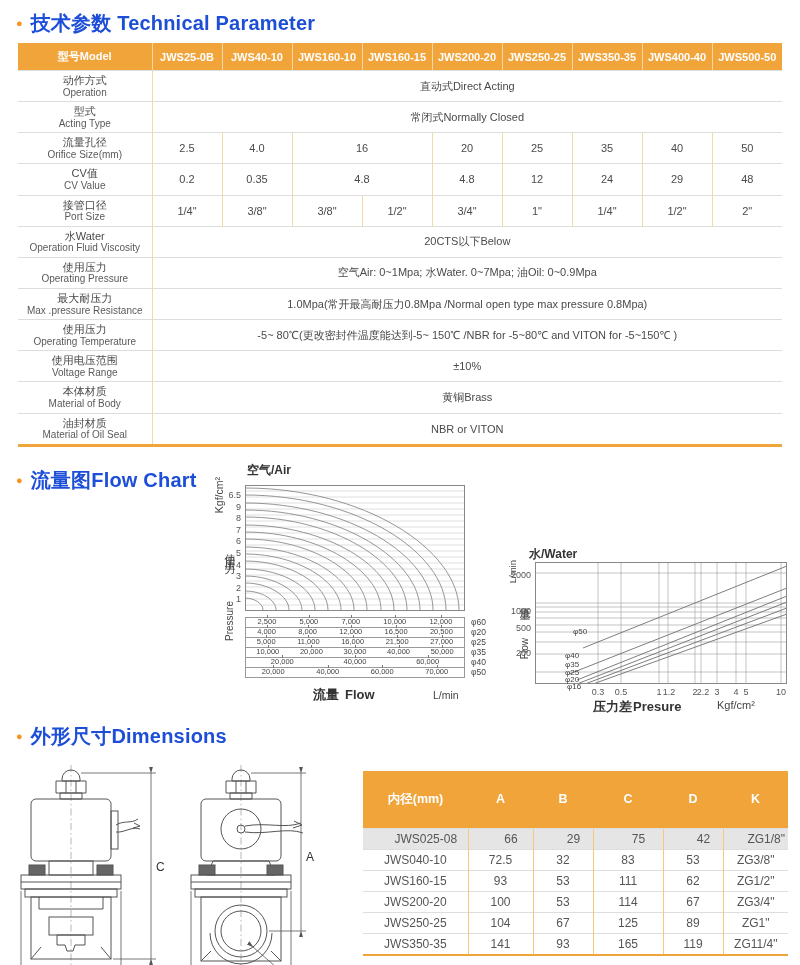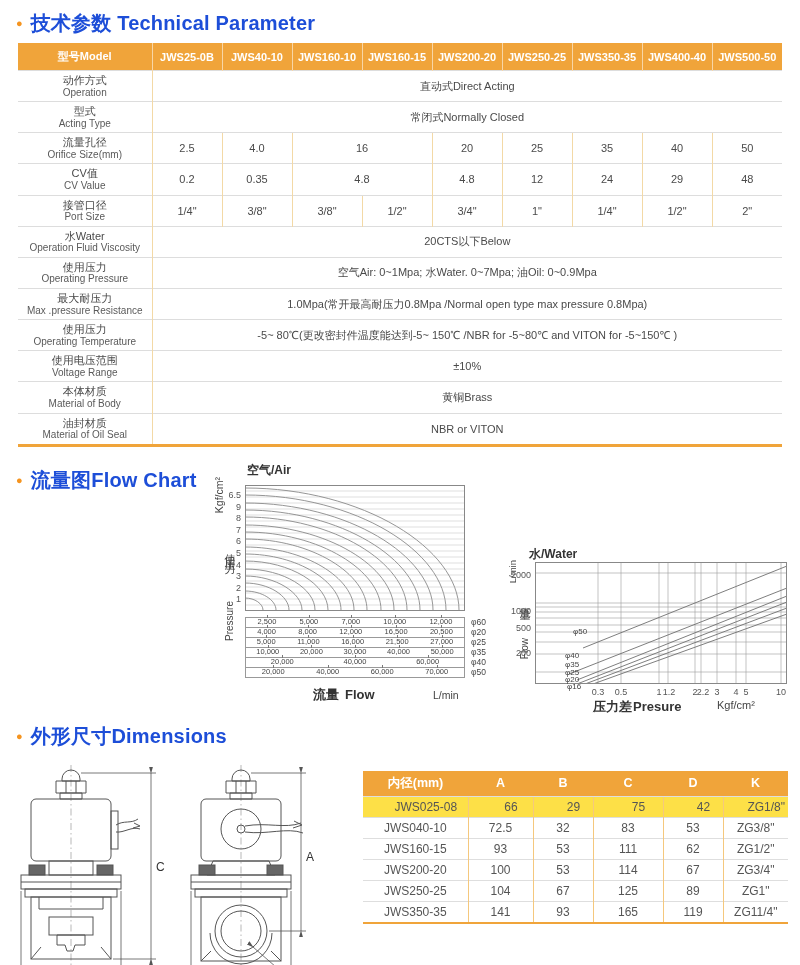--- a/index.html
+++ b/index.html
@@ -43,25 +43,25 @@
   .xtick{position:absolute;transform:translateX(-50%);font-size:9px;color:#555;}
   .xlab-cn{font-size:13px;font-weight:bold;color:#333;}
   .serlab{position:absolute;font-size:8px;color:#444;line-height:1;}
 
   
   .dims-wrap{position:relative;height:280px;}
   .dims-wrap .sec-head{position:absolute;left:16px;top:0;}
   .mm-note{position:absolute;left:750px;top:32px;font-size:11px;color:#555;margin-top:28px;}
   table.dims{border-collapse:collapse;position:absolute;left:363px;top:48px;width:425px;
              text-align:center;table-layout:fixed;border-bottom:2px solid #f0a43a;}
-  table.dims th{background:#f0a43a;color:#fff;font-size:12.5px;font-weight:bold;padding:4px 2px;}
+  table.dims th{background:#f0a43a;color:#fff;font-size:12.5px;font-weight:bold;padding:20px 2px;}
   table.dims td{font-size:12px;color:#555;padding:3px 2px;border-top:1px solid #dedede;}
   table.dims tr td + td{border-left:1px solid #f5c87d;}
   table.dims tr.r0 td{background:#c9c9c9;}
-  table.dims tr.r1 td{background:#fde047;padding-left:23px;}
+  table.dims tr.r1 td{background:#e5e5e5;padding-left:23px;}
 
   svg .thin{stroke:#c9c9c9;stroke-width:0.6;fill:none;}
   svg .curve{stroke:#8a8a8a;stroke-width:0.9;fill:none;}
   svg .frame{stroke:#888;stroke-width:1;fill:none;}
   svg .wgrid{stroke:#9c9c9c;stroke-width:0.6;fill:none;}
   svg .diag{stroke:#6f6f6f;stroke-width:0.9;fill:none;}
   svg .dln{stroke:#555;stroke-width:1;fill:none;}
   svg .dimln{stroke:#555;stroke-width:0.8;fill:none;}
   svg .dash{stroke:#888;stroke-width:0.6;fill:none;stroke-dasharray:7 3 1.5 3;}
   svg text.dimtxt{font-family:"Liberation Sans",sans-serif;font-size:12px;fill:#333;}

